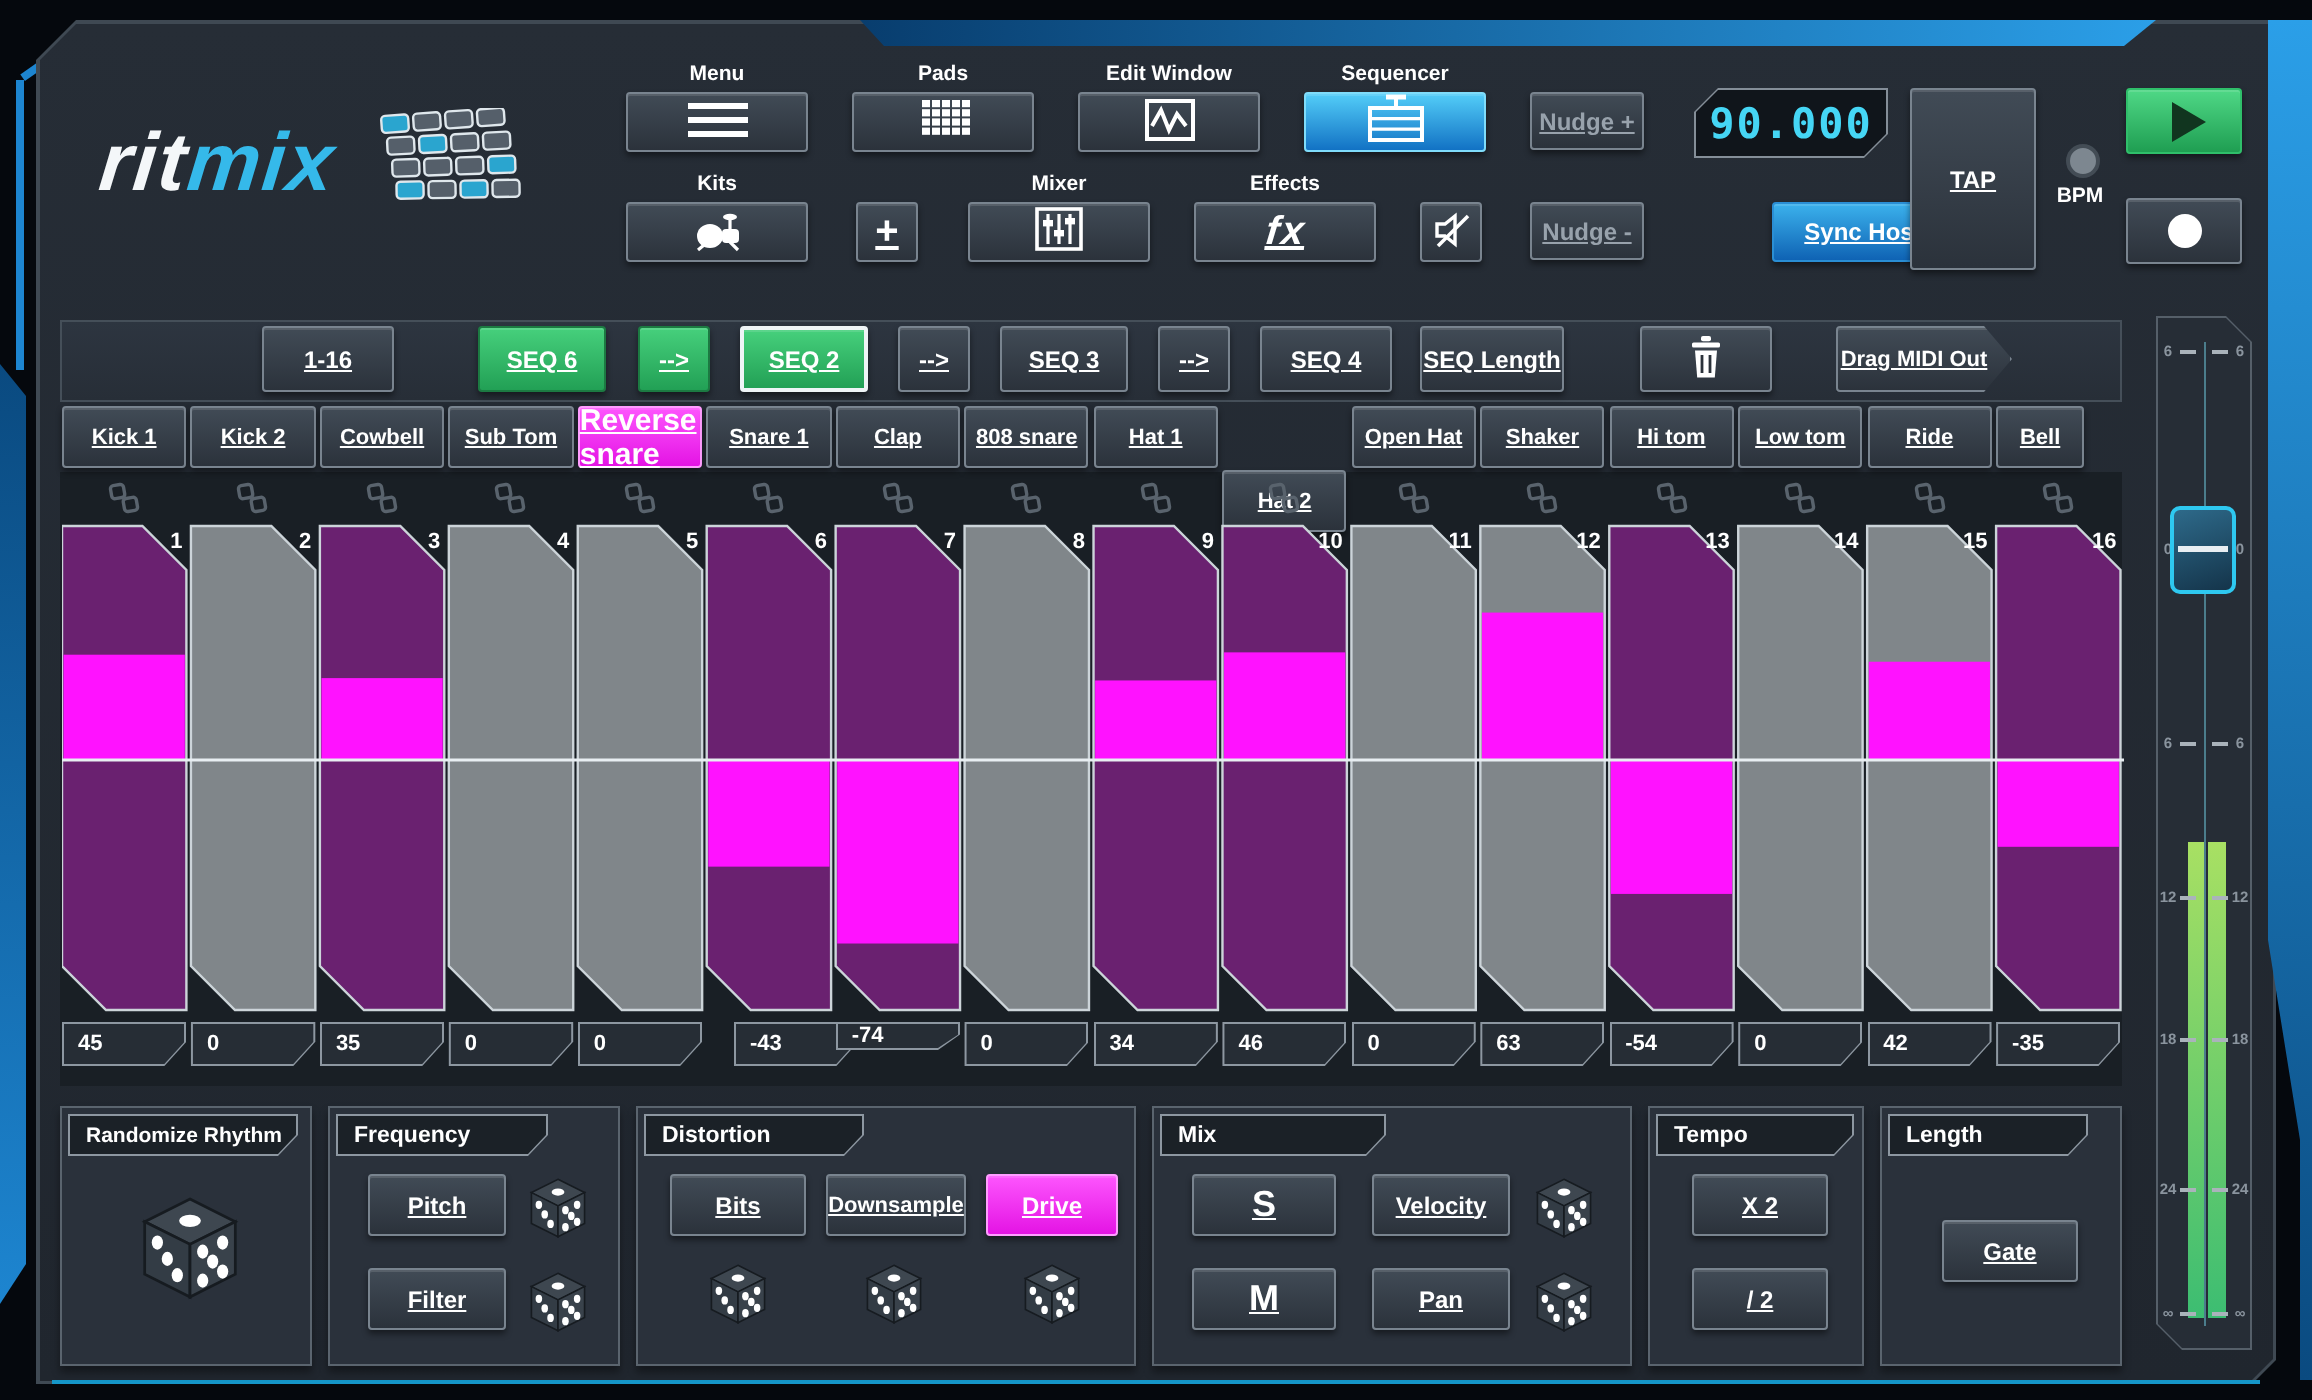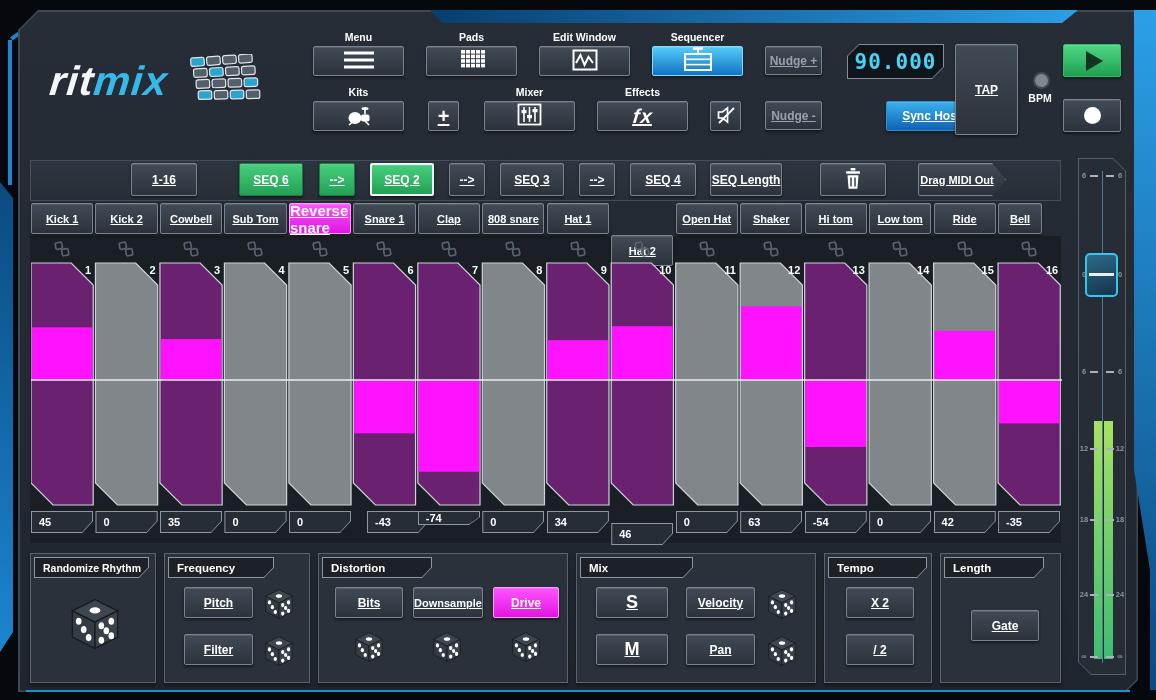--- a/index.html
+++ b/index.html
@@ -484,21 +484,21 @@
       </div>
       <div class="bv cut-br valbox" style="left: 417.82px; top: 511px; width: 62.2px; height: 14px;">
         <div class="bv-in">-74</div>
       </div>
       <div class="bv cut-br valbox" style="left: 482.29px; top: 511px; width: 62.2px; height: 22px;">
         <div class="bv-in">0</div>
       </div>
       <div class="bv cut-br valbox" style="left: 546.76px; top: 511px; width: 62.2px; height: 22px;">
         <div class="bv-in">34</div>
       </div>
-      <div class="bv cut-br valbox" style="left: 611.23px; top: 523px; width: 62.2px; height: 22px;">
+      <div class="bv cut-br valbox" style="left: 611.23px; top: 511px; width: 62.2px; height: 22px;">
         <div class="bv-in">46</div>
       </div>
       <div class="bv cut-br valbox" style="left: 675.7px; top: 511px; width: 62.2px; height: 22px;">
         <div class="bv-in">0</div>
       </div>
       <div class="bv cut-br valbox" style="left: 740.17px; top: 511px; width: 62.2px; height: 22px;">
         <div class="bv-in">63</div>
       </div>
       <div class="bv cut-br valbox" style="left: 804.64px; top: 511px; width: 62.2px; height: 22px;">
         <div class="bv-in">-54</div>

